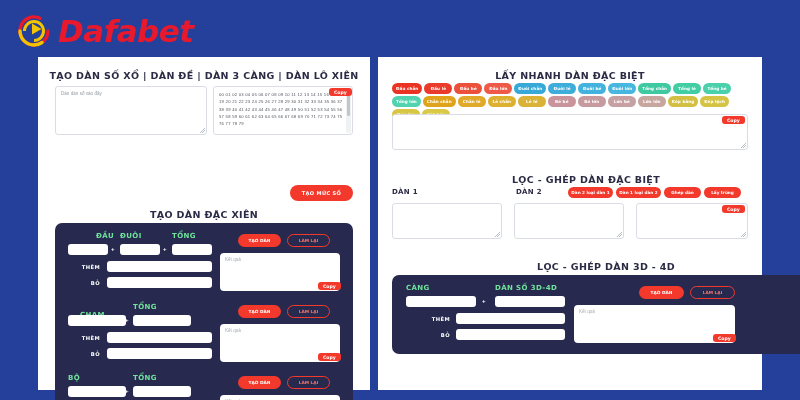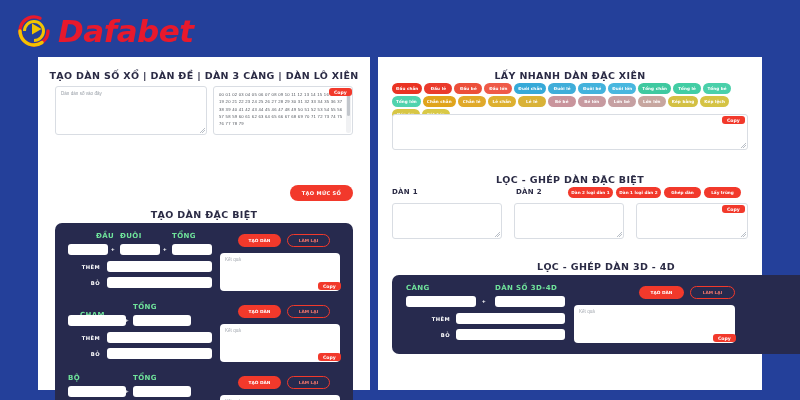--- a/index.html
+++ b/index.html
@@ -151,21 +151,21 @@
   <div class="ta" style="left:17px; top:29px; width:152px; height:49px;">Dán dàn số vào đây</div>
 
   <div class="numbox" style="left:175px; top:29px; width:140px; height:49px;">
     <span>00 01 02 03 04 05 06 07 08 09 10 11 12 13 14 15 16 17 18 19 20 21 22 23 24 25 26 27 28 29 30 31 32 33 34 35 36 37 38 39 40 41 42 43 44 45 46 47 48 49 50 51 52 53 54 55 56 57 58 59 60 61 62 63 64 65 66 67 68 69 70 71 72 73 74 75 76 77 78 79</span>
     <span class="scroll"></span>
   </div>
   <div class="btn-copy" style="left:291px; top:31px;">Copy</div>
 
   <div class="btn btn-red" style="left:252px; top:128px; width:63px; height:16px; font-size:5.1px; letter-spacing:0.3px;">TẠO MỨC SỐ</div>
 
-  <div class="section-title" style="position:absolute;left:0;top:152px;width:332px;">TẠO DÀN ĐẶC BIỆT</div>
+  <div class="section-title" style="position:absolute;left:0;top:152px;width:332px;">TẠO DÀN ĐẶC XIÊN</div>
 
   <div class="dark" style="left:17px; top:166px; width:298px; height:217px;">
 
     <div class="lbl-g" style="left:13px; top:9px;margin-left:28px;">ĐẦU</div>
     <div class="lbl-g" style="left:65px; top:9px;">ĐUÔI</div>
     <div class="lbl-g" style="left:117px; top:9px;">TỔNG</div>
     <div class="inp" style="left:13px; top:21px; width:40px; height:11px;"></div>
     <div class="plus" style="left:56px; top:23px;">+</div>
     <div class="inp" style="left:65px; top:21px; width:40px; height:11px;"></div>
     <div class="plus" style="left:108px; top:23px;">+</div>
@@ -205,21 +205,21 @@
 
     <div class="btn btn-red" style="left:183px; top:153px; width:43px; height:13px; font-size:4.3px;">TẠO DÀN</div>
     <div class="btn btn-ghost" style="left:232px; top:153px; width:43px; height:13px; font-size:4.3px;">LÀM LẠI</div>
     <div class="res" style="left:165px; top:172px; width:120px; height:38px;">Kết quả</div>
 
   </div>
 </div>
 
 <div class="panel" id="panel-right">
 
-  <div class="section-title" style="position:absolute;left:0;top:13px;width:384px;">LẤY NHANH DÀN ĐẶC XIÊN</div>
+  <div class="section-title" style="position:absolute;left:0;top:13px;width:384px;">LẤY NHANH DÀN ĐẶC BIỆT</div>
 
   <div class="chips" id="quick-chips" style="left:14px; top:26px; width:356px;">
       <div class="chip" style="background: rgb(234, 51, 35);">Đầu chẵn</div>
       <div class="chip" style="background: rgb(234, 58, 44);">Đầu lẻ</div>
       <div class="chip" style="background: rgb(236, 79, 58);">Đầu bé</div>
       <div class="chip" style="background: rgb(239, 90, 72);">Đầu lớn</div>
       <div class="chip" style="background: rgb(54, 169, 216);">Đuôi chẵn</div>
       <div class="chip" style="background: rgb(63, 173, 217);">Đuôi lẻ</div>
       <div class="chip" style="background: rgb(67, 178, 220);">Đuôi bé</div>
       <div class="chip" style="background: rgb(72, 183, 223);">Đuôi lớn</div>
@@ -237,21 +237,21 @@
       <div class="chip" style="background: rgb(199, 166, 159);">Lớn lớn</div>
       <div class="chip" style="background: rgb(211, 192, 67);">Kép bằng</div>
       <div class="chip" style="background: rgb(213, 195, 68);">Kép lệch</div>
       <div class="chip" style="background: rgb(215, 198, 69);">Kép âm</div>
       <div class="chip" style="background: rgb(217, 201, 71);">Sát kép</div>
     </div>
 
   <div class="ta" style="left:14px; top:57px; width:356px; height:36px;"></div>
   <div class="btn-copy" style="left:344px; top:59px;">Copy</div>
 
-  <div class="section-title" style="position:absolute;left:0;top:117px;width:384px;">LỌC - GHÉP DÀN ĐẶC BIỆT</div>
+  <div class="section-title" style="position:absolute;left:16px;top:117px;width:384px;">LỌC - GHÉP DÀN ĐẶC BIỆT</div>
 
   <div class="lbl-dark-sm" style="left:14px; top:131px;">DÀN 1</div>
   <div class="lbl-dark-sm" style="left:138px; top:131px;">DÀN 2</div>
 
   <div class="pillbtn" style="left:190px; top:130px; width:45px;">Dàn 2 loại dàn 1</div>
   <div class="pillbtn" style="left:238px; top:130px; width:45px;">Dàn 1 loại dàn 2</div>
   <div class="pillbtn" style="left:286px; top:130px; width:37px;">Ghép dàn</div>
   <div class="pillbtn" style="left:326px; top:130px; width:37px;">Lấy trùng</div>
 
   <div class="ta" style="left:14px; top:146px; width:110px; height:36px;"></div>

